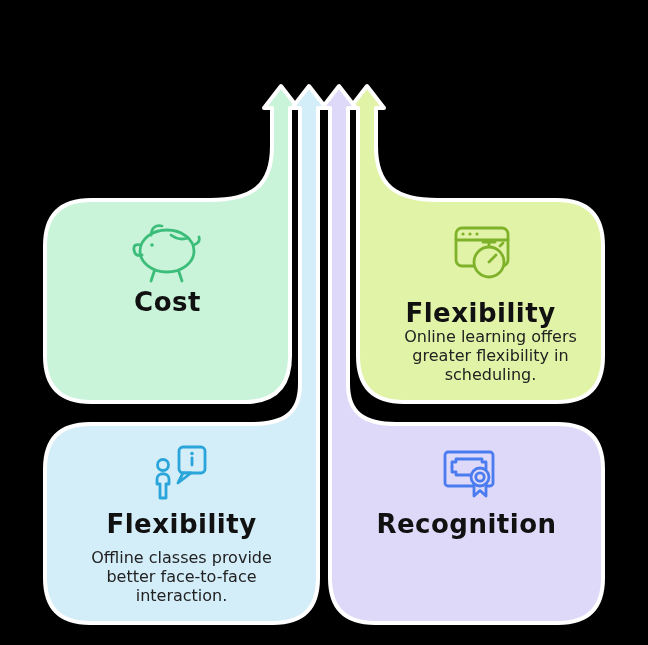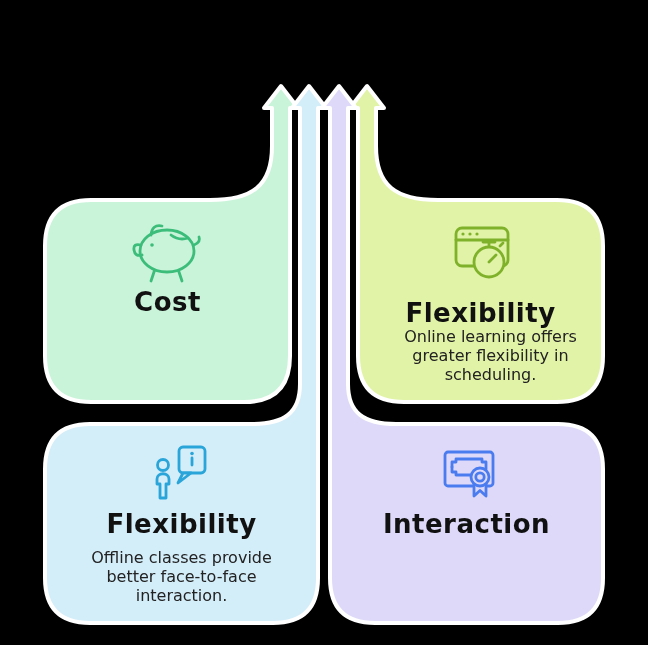--- a/index.html
+++ b/index.html
@@ -88,15 +88,15 @@
   <div class="txt card-title" style="left:358px;top:298px;width:245px;">Flexibility</div>
   <div class="txt card-body" style="left:368px;top:327px;width:245px;">Online learning offers
 greater flexibility in
 scheduling.</div>
 
   <div class="txt card-title" style="left:45px;top:509px;width:273px;">Flexibility</div>
   <div class="txt card-body" style="left:45px;top:548px;width:273px;">Offline classes provide
 better face-to-face
 interaction.</div>
 
-  <div class="txt card-title" style="left:330px;top:509px;width:273px;">Interaction</div>
+  <div class="txt card-title" style="left:330px;top:509px;width:273px;">Recognition</div>
 
 </div>
 
 </body></html>

